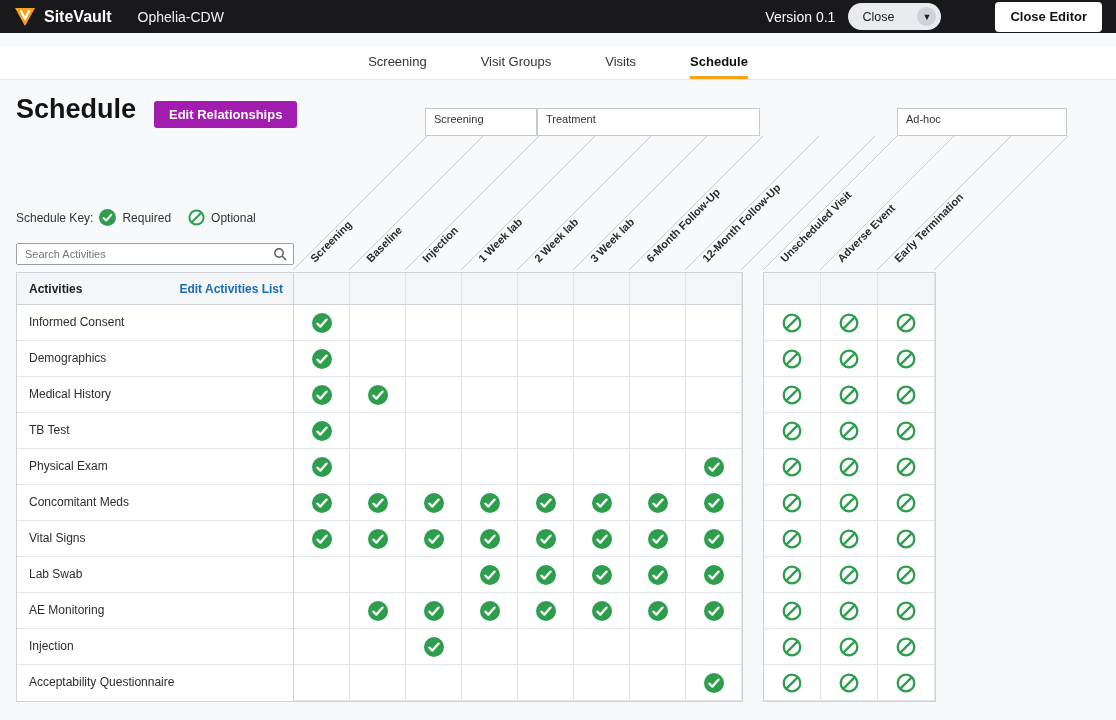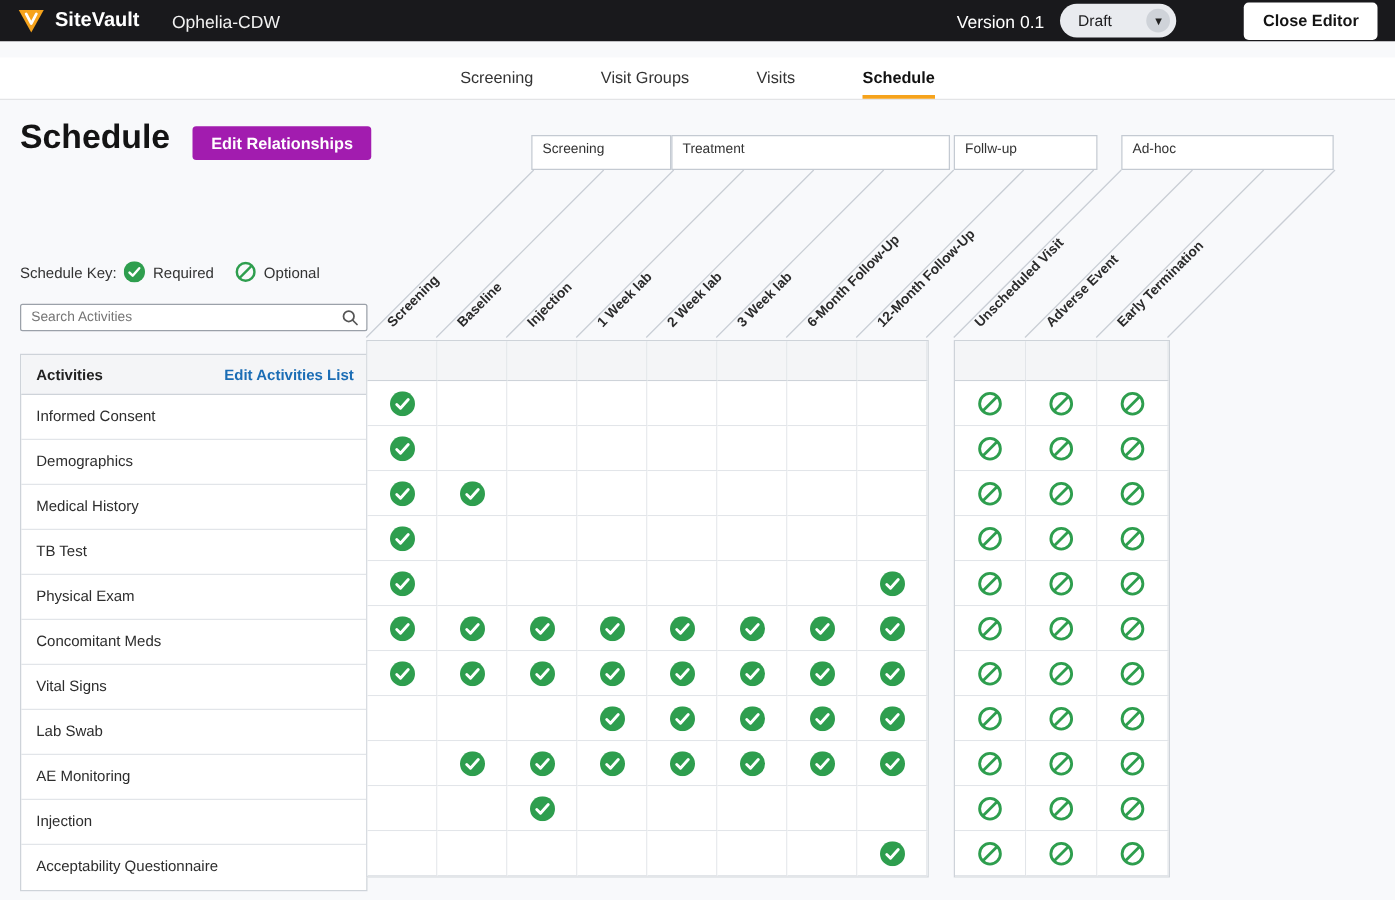--- a/index.html
+++ b/index.html
@@ -46,21 +46,21 @@
   
   #diagonals{position:absolute;left:0;top:0;width:1116px;height:200px;pointer-events:none;}
   #group-boxes,#col-labels{position:absolute;left:0;top:0;width:1116px;height:200px;}
   .group-box{position:absolute;top:28px;height:28px;box-sizing:border-box;background:#fff;
     border:1px solid #c4cad2;font-size:11px;color:#333;padding:4px 8px;white-space:nowrap;overflow:hidden;cursor:pointer;}
   .col-label{position:absolute;top:171px;height:14px;line-height:14px;transform:rotate(-45deg);
     transform-origin:0 100%;font-size:11px;font-weight:600;color:#2b2b2b;white-space:nowrap;cursor:pointer;}
 
   
   .activities{position:absolute;left:16px;top:192px;width:278px;background:#fff;
-    border:1px solid #ced3d9;box-sizing:border-box;margin-top:11px;}
+    border:1px solid #ced3d9;box-sizing:border-box;}
   .act-header{height:32px;box-sizing:border-box;background:#f4f5f7;border-bottom:1px solid #ced3d9;
     display:flex;align-items:center;justify-content:space-between;padding:0 10px 0 12px;}
   .act-title{font-size:12px;font-weight:700;color:#222;}
   .act-link{font-size:12px;font-weight:700;color:#1b6db5;cursor:pointer;text-decoration:none;}
   .act-row{height:36px;box-sizing:border-box;line-height:35px;padding:0 12px;border-bottom:1px solid #e2e5e9;
     font-size:12px;color:#2d2d2d;white-space:nowrap;overflow:hidden;}
   .act-row:last-child{border-bottom:none;}
 
   
   .grid{position:absolute;top:192px;display:grid;grid-template-rows:32px repeat(11,36px);
@@ -80,21 +80,21 @@
     <svg width="22" height="20" viewBox="0 0 24 22">
         <path d="M1 1 H23 L12 21 Z" fill="#F6A31C"></path>
         <path d="M7.5 4.5 L12 13 L16.5 4.5" fill="none" stroke="#fff" stroke-width="2.4" stroke-linejoin="round" stroke-linecap="round"></path>
       </svg>
   </span>
   <span class="app-name">SiteVault</span>
   <span class="study-name">Ophelia-CDW</span>
   <div class="topbar-right">
     <span class="version">Version 0.1</span>
     <div class="draft-pill">
-      <span>Draft</span>
+      <span>Close</span>
       <span class="caret-circle">▼</span>
     </div>
     <button class="close-btn">Close Editor</button>
   </div>
 </div>
 
 <div class="tabbar" id="tabbar">
     <div class="tab">Screening</div>
     <div class="tab">Visit Groups</div>
     <div class="tab">Visits</div>
@@ -145,21 +145,20 @@
       <line x1="685" y1="190" x2="819" y2="56" stroke="#c9ced5" stroke-width="1"></line>
       <line x1="741" y1="190" x2="875" y2="56" stroke="#c9ced5" stroke-width="1"></line>
       <line x1="763" y1="190" x2="897" y2="56" stroke="#c9ced5" stroke-width="1"></line>
       <line x1="820" y1="190" x2="954" y2="56" stroke="#c9ced5" stroke-width="1"></line>
       <line x1="877" y1="190" x2="1011" y2="56" stroke="#c9ced5" stroke-width="1"></line>
       <line x1="934" y1="190" x2="1068" y2="56" stroke="#c9ced5" stroke-width="1"></line>
     </svg>
   <div id="group-boxes">
       <div class="group-box" style="left: 425px; width: 112px;">Screening</div>
       <div class="group-box" style="left: 537px; width: 223px;">Treatment</div>
-      <div class="group-box" style="left: 763px; width: 115px;">Follw-up</div>
       <div class="group-box" style="left: 897px; width: 170px;">Ad-hoc</div>
     </div>
   <div id="col-labels">
       <div class="col-label" style="left: 317px;">Screening</div>
       <div class="col-label" style="left: 373px;">Baseline</div>
       <div class="col-label" style="left: 429px;">Injection</div>
       <div class="col-label" style="left: 485px;">1 Week lab</div>
       <div class="col-label" style="left: 541px;">2 Week lab</div>
       <div class="col-label" style="left: 597px;">3 Week lab</div>
       <div class="col-label" style="left: 653px;">6-Month Follow-Up</div>

